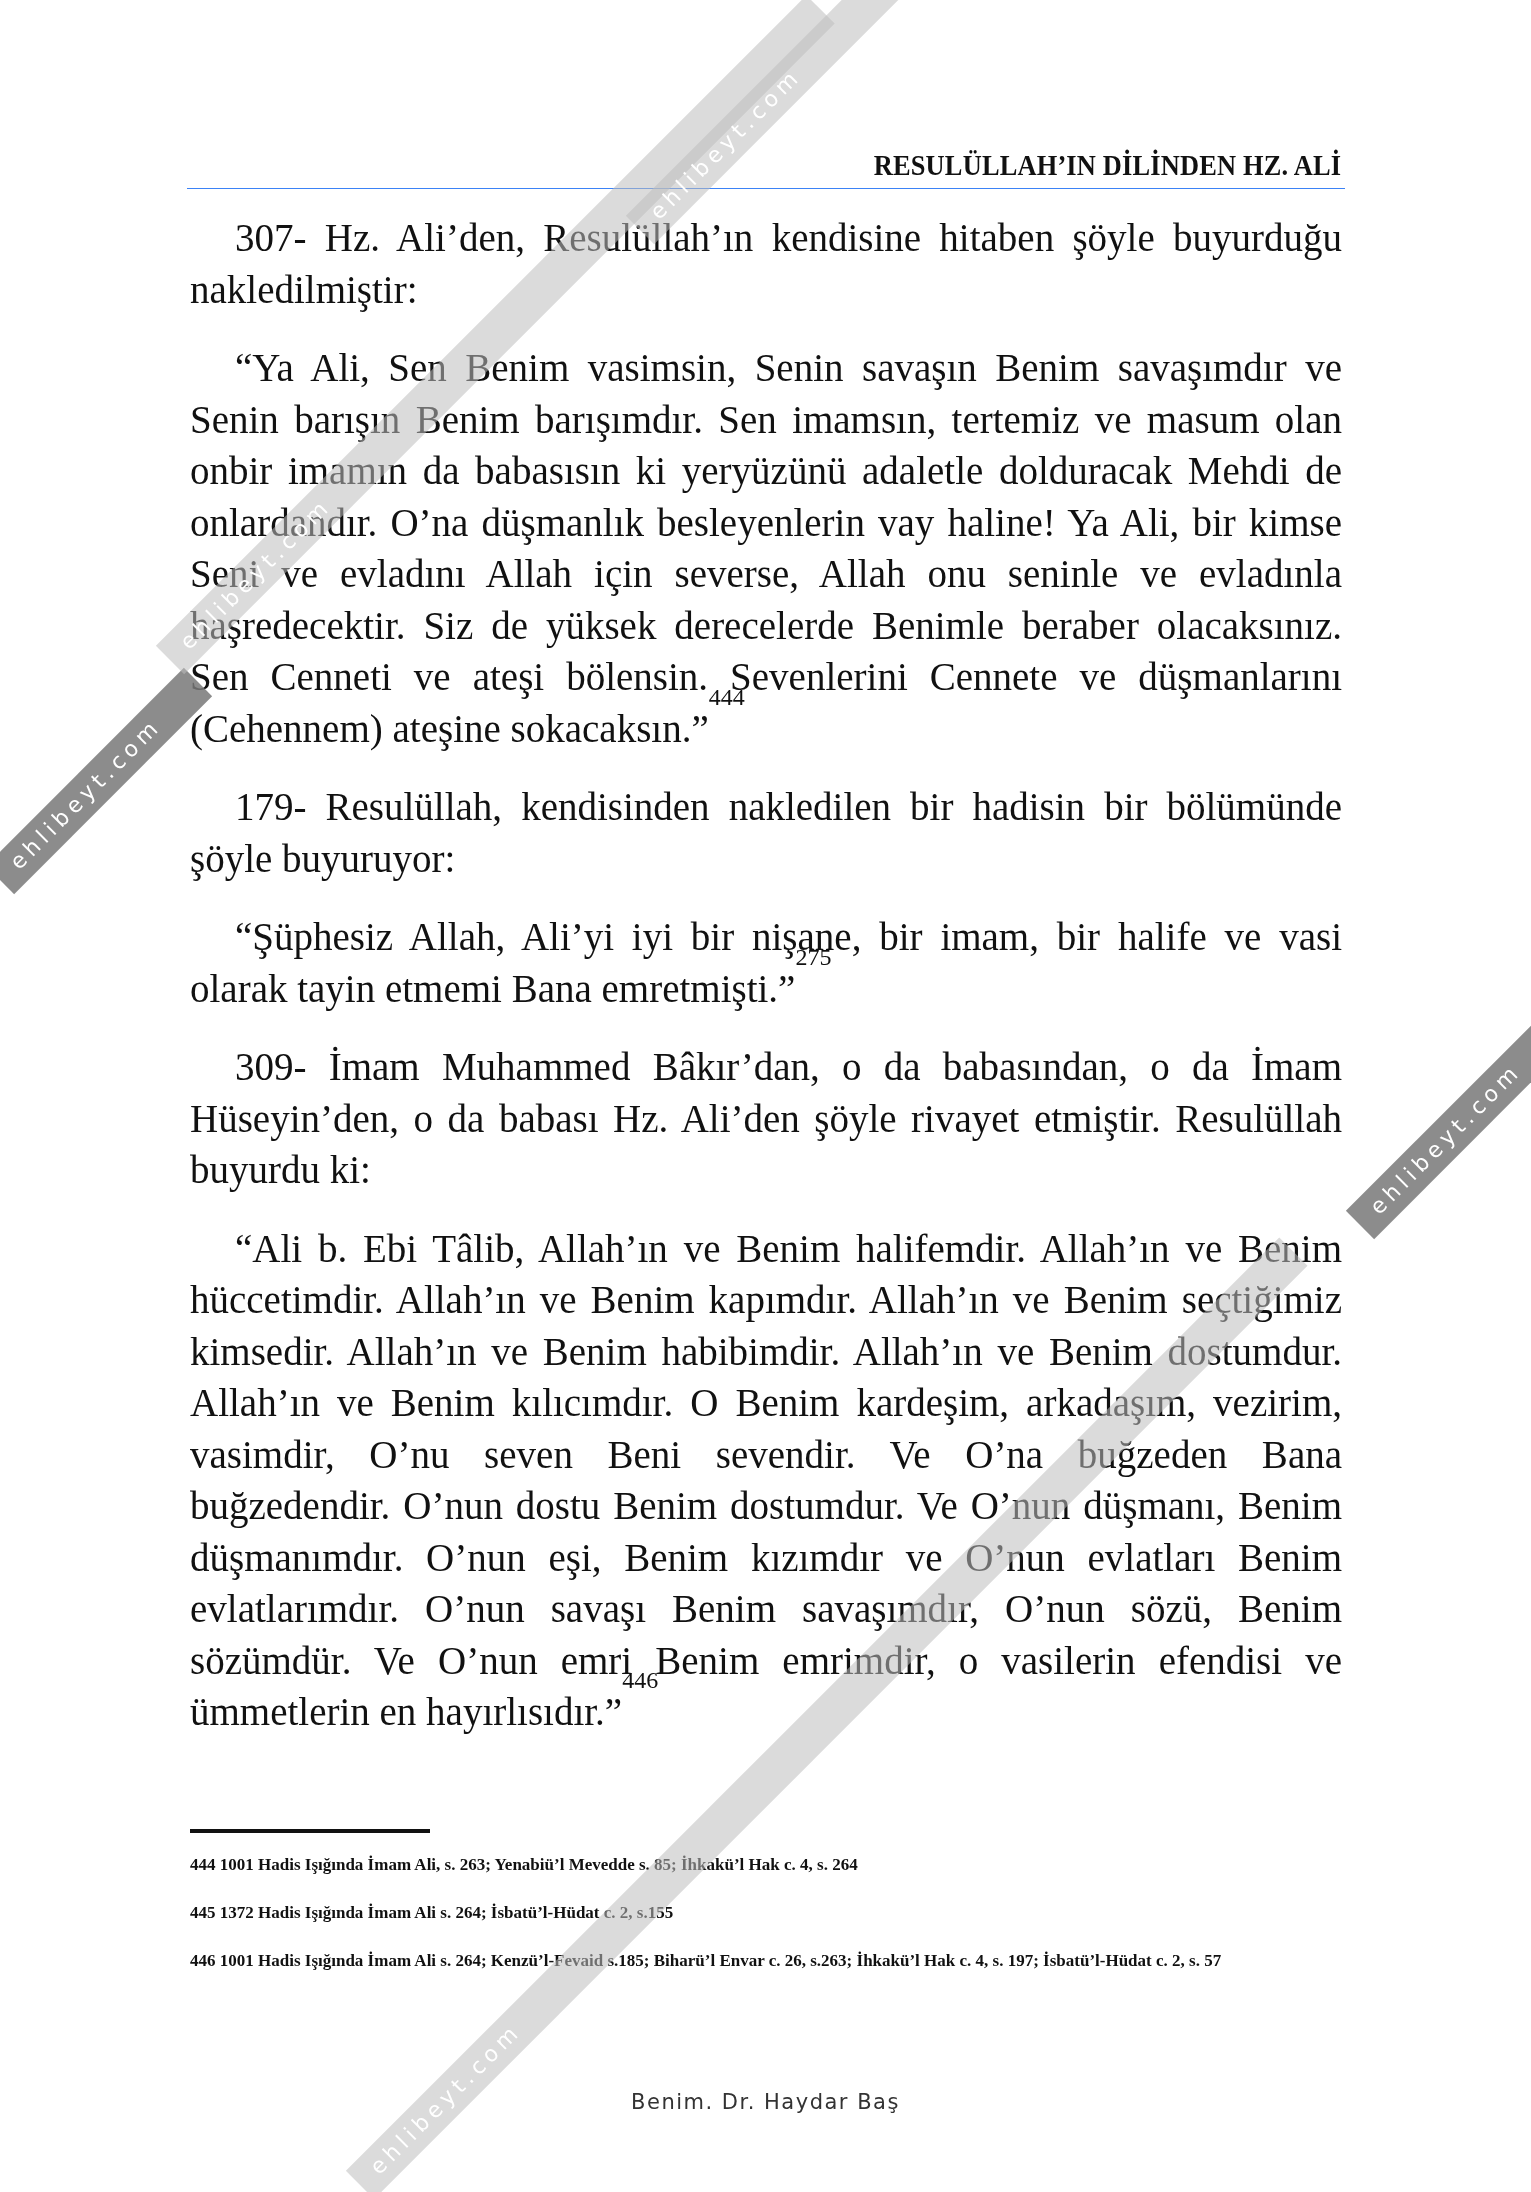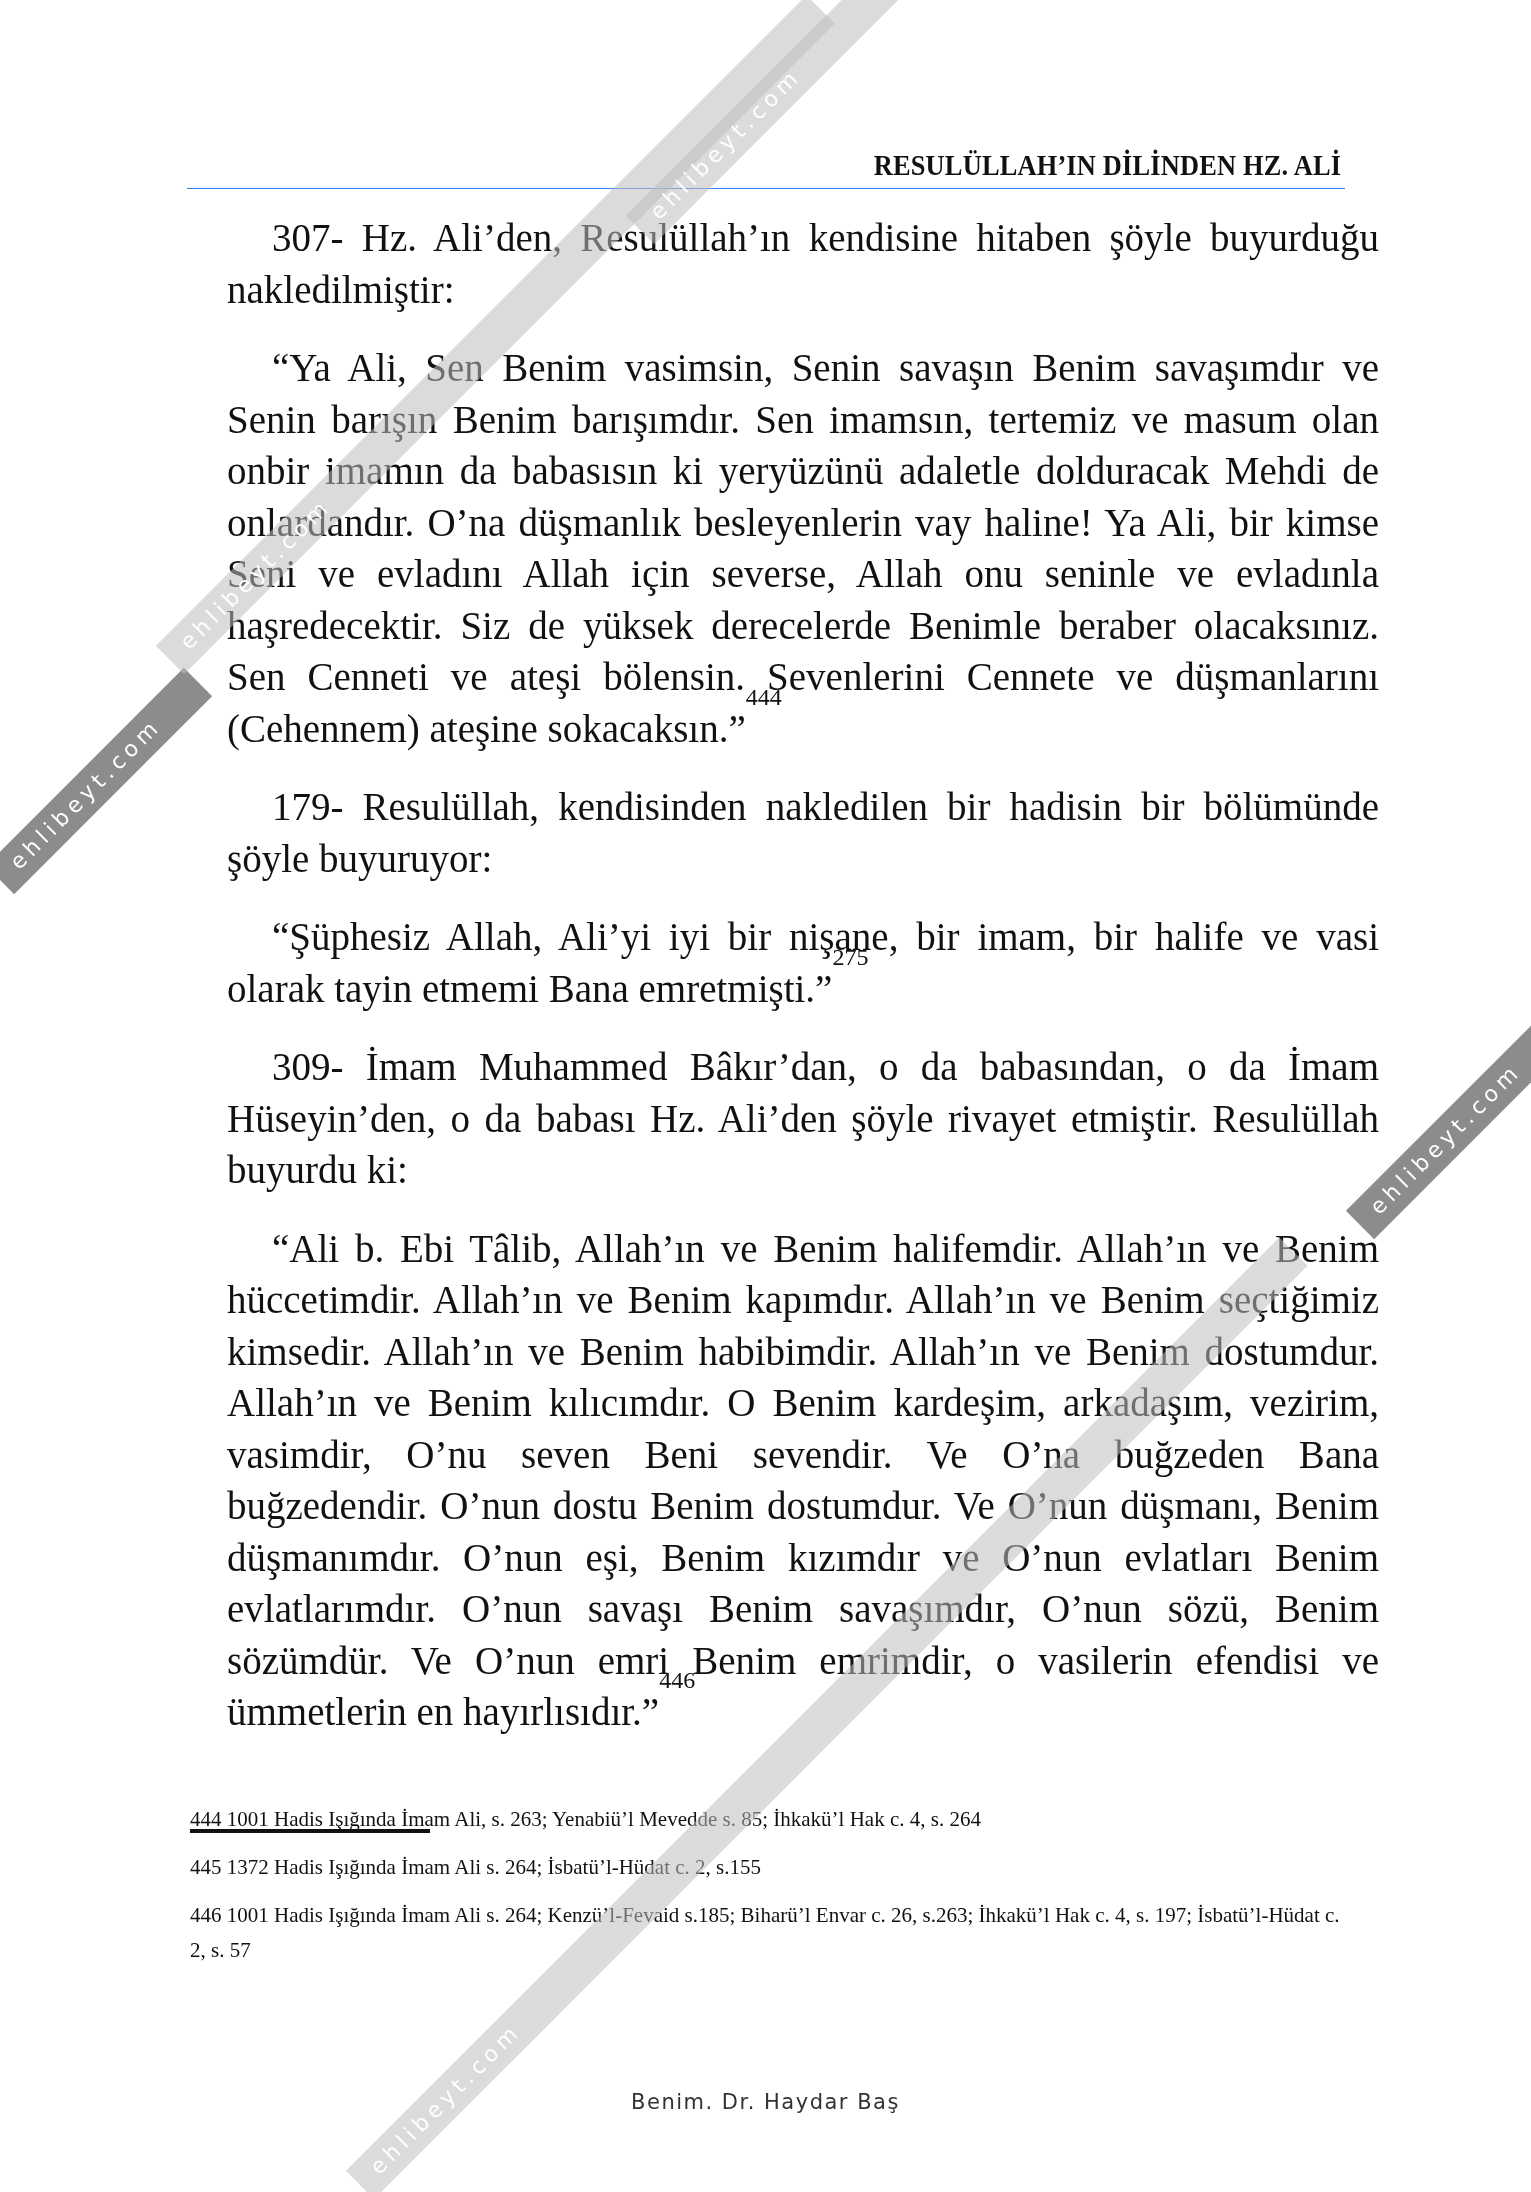--- a/index.html
+++ b/index.html
@@ -1,24 +1,24 @@
 <!DOCTYPE html>
 <html><head>
 <meta charset="utf-8">
 <style>
   html, body { margin:0; padding:0; background:#ffffff; }
   body { width:1531px; height:2192px; position:relative; overflow:hidden; }
   .page { position:absolute; left:0; top:0; width:1531px; height:2192px; }
   .header { position:absolute; left:187px; top:138px; width:1158px; height:50px; border-bottom:1px solid #3b82f6; }
   .header-title { position:absolute; right:4px; bottom:6px; font-family:"Liberation Serif", serif; font-weight:bold; font-size:30px; letter-spacing:0.2px; color:#111; transform:scaleX(0.88); transform-origin:right bottom; white-space:nowrap; }
-  .body-text { position:absolute; left:190px; top:212px; width:1152px; font-family:"Liberation Serif", serif; font-size:39px; line-height:51.5px; color:#111; text-align:justify; hyphens:manual;margin-left:37px; }
+  .body-text { position:absolute; left:190px; top:212px; width:1152px; font-family:"Liberation Serif", serif; font-size:39px; line-height:51.5px; color:#111; text-align:justify; hyphens:manual; }
   .body-text p { margin:0 0 27px 0; text-indent:45px; }
   sup.fnref { font-size:24px; vertical-align:top; position:relative; top:-6px; line-height:0; }
   .fn-rule { position:absolute; left:190px; top:1829px; width:240px; height:4px; background:#111; }
-  .footnotes { position:absolute; left:190px; top:1802px; width:1160px; font-family:"Liberation Serif", serif; font-size:21px; line-height:35px; color:#111; }
+  .footnotes { position:absolute; left:190px; top:1847px; width:1160px; font-family:"Liberation Serif", serif; font-size:17px; line-height:35px; color:#111;font-weight:bold; }
   .footnotes p { margin:0 0 13px 0; }
   .footer { position:absolute; left:0; width:1531px; top:2090px; text-align:center; font-family:"DejaVu Sans", sans-serif; font-size:21px; letter-spacing:1.5px; color:#333; }
   .wm { position:absolute; height:40px; line-height:40px; transform-origin:left center; white-space:nowrap; font-family:"DejaVu Sans", sans-serif; font-size:22px; letter-spacing:5px; color:#fff; padding-left:20px; pointer-events:none; }
   .wm.dark { background:rgba(120,120,120,0.85); }
   .wm.light { background:rgba(190,190,190,0.55); }
 </style>
 </head>
 <body>
 
 <div class="page">

